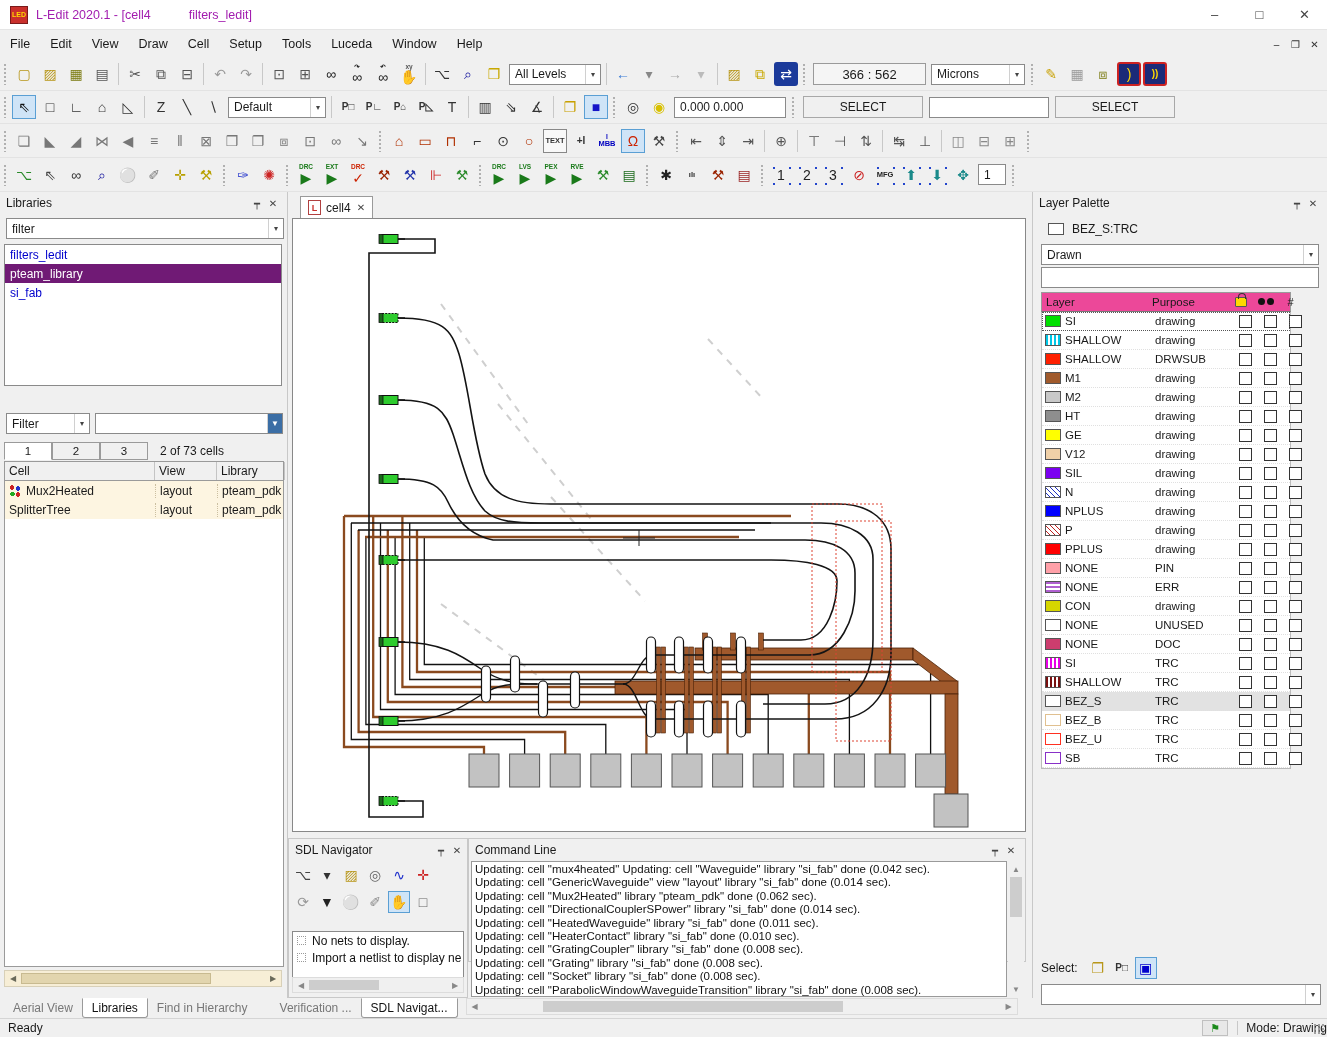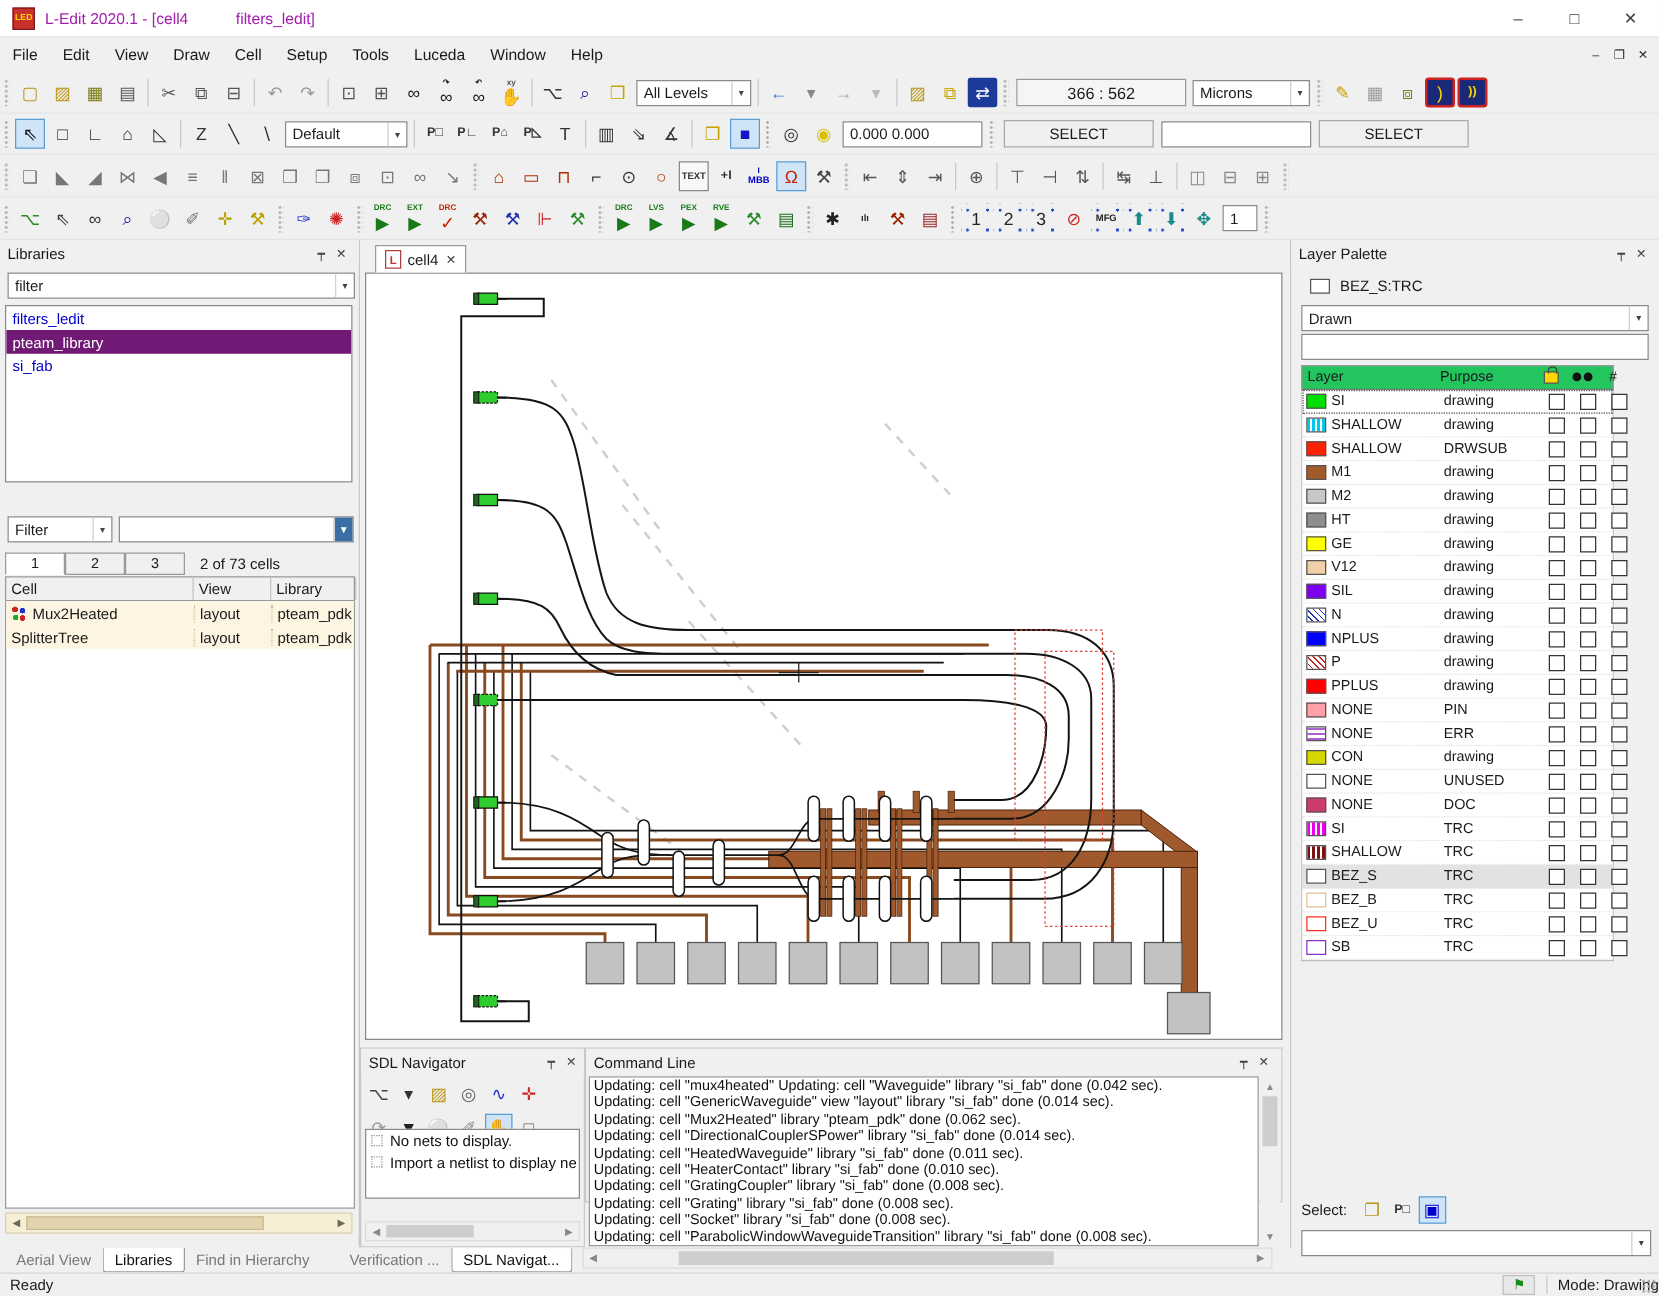--- a/index.html
+++ b/index.html
@@ -206,21 +206,21 @@
     <span class="tbi" style="color: rgb(184, 151, 26);">
       <span>▨</span>
     </span>
     <span class="tbi" style="color: rgb(200, 168, 0);">
       <span>⧉</span>
     </span>
     <span class="tbi" style="color: rgb(255, 255, 255); background: rgb(27, 58, 154); border-radius: 3px;">
       <span>⇄</span>
     </span>
     <span class="tbgrip"></span>
-    <span class="coordbox" style="width: 136px;">366 : 562</span>
+    <span class="coordbox" style="width: 113px;">366 : 562</span>
     <span class="combo" style="width: 94px;">
       <span>Microns</span>
       <span class="dd">▾</span>
     </span>
     <span class="tbgrip"></span>
     <span class="tbi" style="color: rgb(200, 160, 0);">
       <span>✎</span>
     </span>
     <span class="tbi" style="color: rgb(154, 154, 154);">
       <span>▦</span>
@@ -764,21 +764,21 @@
       <span class="tbi" style="width: 22px; height: 22px; color: rgb(136, 136, 136);">
         <span>✐</span>
       </span>
       <span class="tbi sel" style="width: 22px; height: 22px; color: rgb(51, 51, 51);">
         <span>✋</span>
       </span>
       <span class="tbi" style="width: 22px; height: 22px; color: rgb(102, 102, 102);">
         <span>□</span>
       </span>
     </div>
-  <div class="listbox" style="position:absolute;left:3px;top:64px;width:172px;height:56px;overflow:hidden">
+  <div class="listbox" style="position:absolute;left:3px;top:92px;width:172px;height:56px;overflow:hidden">
     <div class="sdltxt">
         <span class="treesq"></span>
         <span>No nets to display.</span>
       </div>
     <div class="sdltxt">
         <span class="treesq"></span>
         <span>Import a netlist to display ne</span>
       </div>
   </div>
   <div class="gscroll" style="position:absolute;left:3px;top:138px;width:172px;height:16px">
@@ -840,21 +840,21 @@
     <span class="sw" style="background:#fff"></span>
     <span style="margin-left:4px">BEZ_S:TRC</span>
   </div>
   <div class="combo" style="position:absolute;left:6px;top:52px;width:278px">
     <span>Drawn</span>
       <span class="dd">▾</span>
   </div>
   <div class="tfield" style="position:absolute;left:6px;top:75px;width:278px">
     <span></span>
   </div>
-  <div style="position:absolute;left:8px;top:100px;width:250px;display:flex;align-items:center;height:20px;background:#22c55e;border:1px solid #9a9a9a;border-bottom:1px solid #777">
+  <div style="position:absolute;left:8px;top:100px;width:250px;display:flex;align-items:center;height:20px;background:#ec4899;border:1px solid #9a9a9a;border-bottom:1px solid #777">
     <span class="lname" style="padding-left:4px;flex:0 0 110px">Layer</span>
     <span class="lpurp" style="flex:0 0 76px">Purpose</span>
     <span class="cbcol">
         <span class="icon-lock"></span>
       </span>
     <span class="cbcol">
         <span class="icon-glasses"></span>
       </span>
     <span class="cbcol" style="justify-content:center;font-size:11px">#</span>
   </div>

